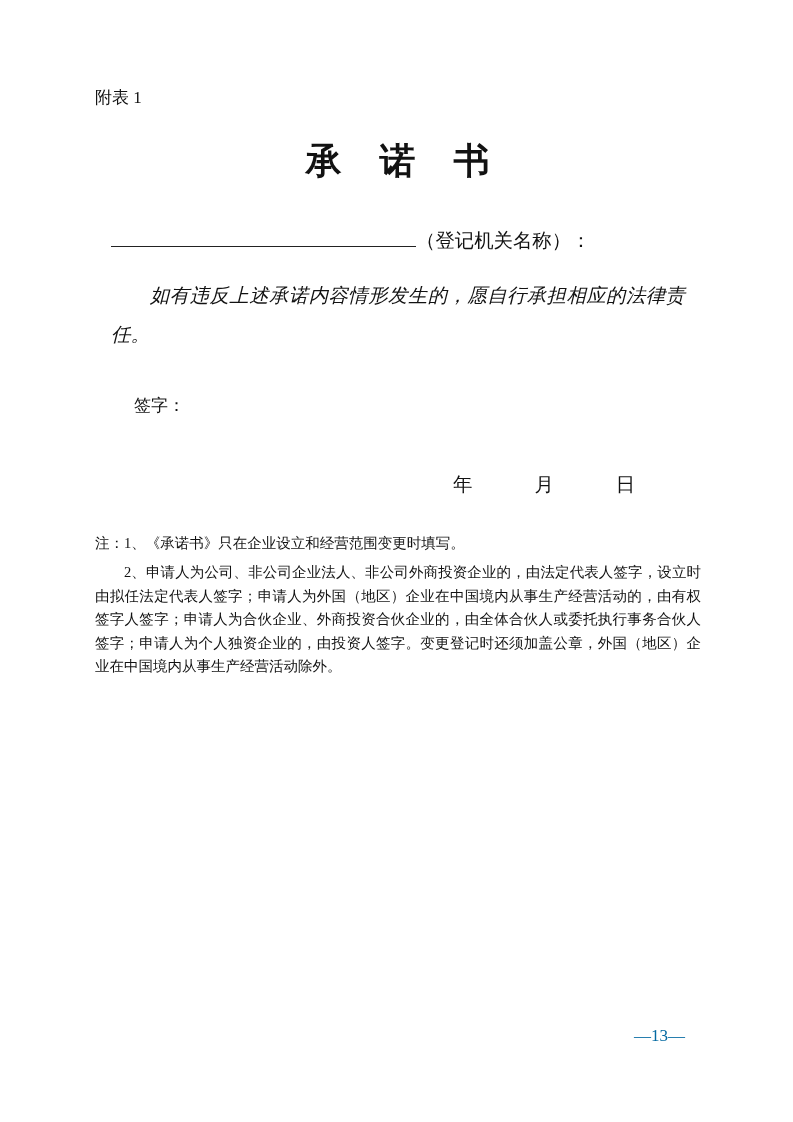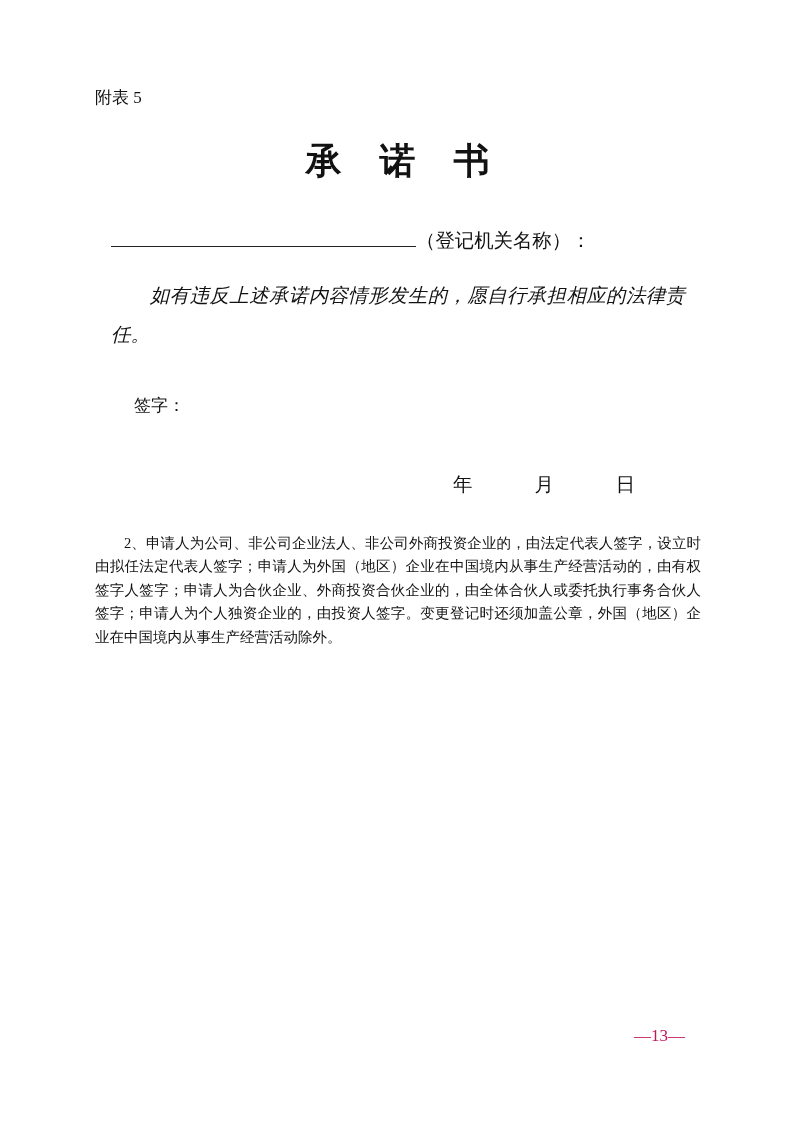--- a/index.html
+++ b/index.html
@@ -76,48 +76,49 @@
     text-justify: inter-ideograph;
   }
   .note { margin: 0 0 6px 0; }
   .note-indent { text-indent: 29px; }
   .page-number {
     position: absolute;
     right: 108px;
     top: 1026px;
     font-size: 17px;
     font-family: "Liberation Serif", serif;
-    color: #be185d;
+    color: #0369a1;
   }
 </style>
 </head>
 <body>
 
 <div class="page">
   <div class="content">
 
-    <div class="appendix">附表 5</div>
+    <div class="appendix">附表 1</div>
 
     <div class="doc-title">承　诺　书</div>
 
     <div class="body-block">
       <p class="para-registry"><span class="blank blank-registry"></span><span>（登记机关名称）：</span></p>
 
 
       <p class="para-liability">如有违反上述承诺内容情形发生的，愿自行承担相应的法律责任。</p>
     </div>
 
     <div class="signature-line">签字：</div>
 
     <div class="date-line">
       <span>年</span>
       <span>月</span>
       <span>日</span>
     </div>
 
     <div class="notes">
+      <p class="note">注：1、《承诺书》只在企业设立和经营范围变更时填写。</p>
       <p class="note note-indent">2、申请人为公司、非公司企业法人、非公司外商投资企业的，由法定代表人签字，设立时由拟任法定代表人签字；申请人为外国（地区）企业在中国境内从事生产经营活动的，由有权签字人签字；申请人为合伙企业、外商投资合伙企业的，由全体合伙人或委托执行事务合伙人签字；申请人为个人独资企业的，由投资人签字。变更登记时还须加盖公章，外国（地区）企业在中国境内从事生产经营活动除外。</p>
     </div>
 
   </div>
 
   <div class="page-number">—13—</div>
 </div>
 
 </body></html>

